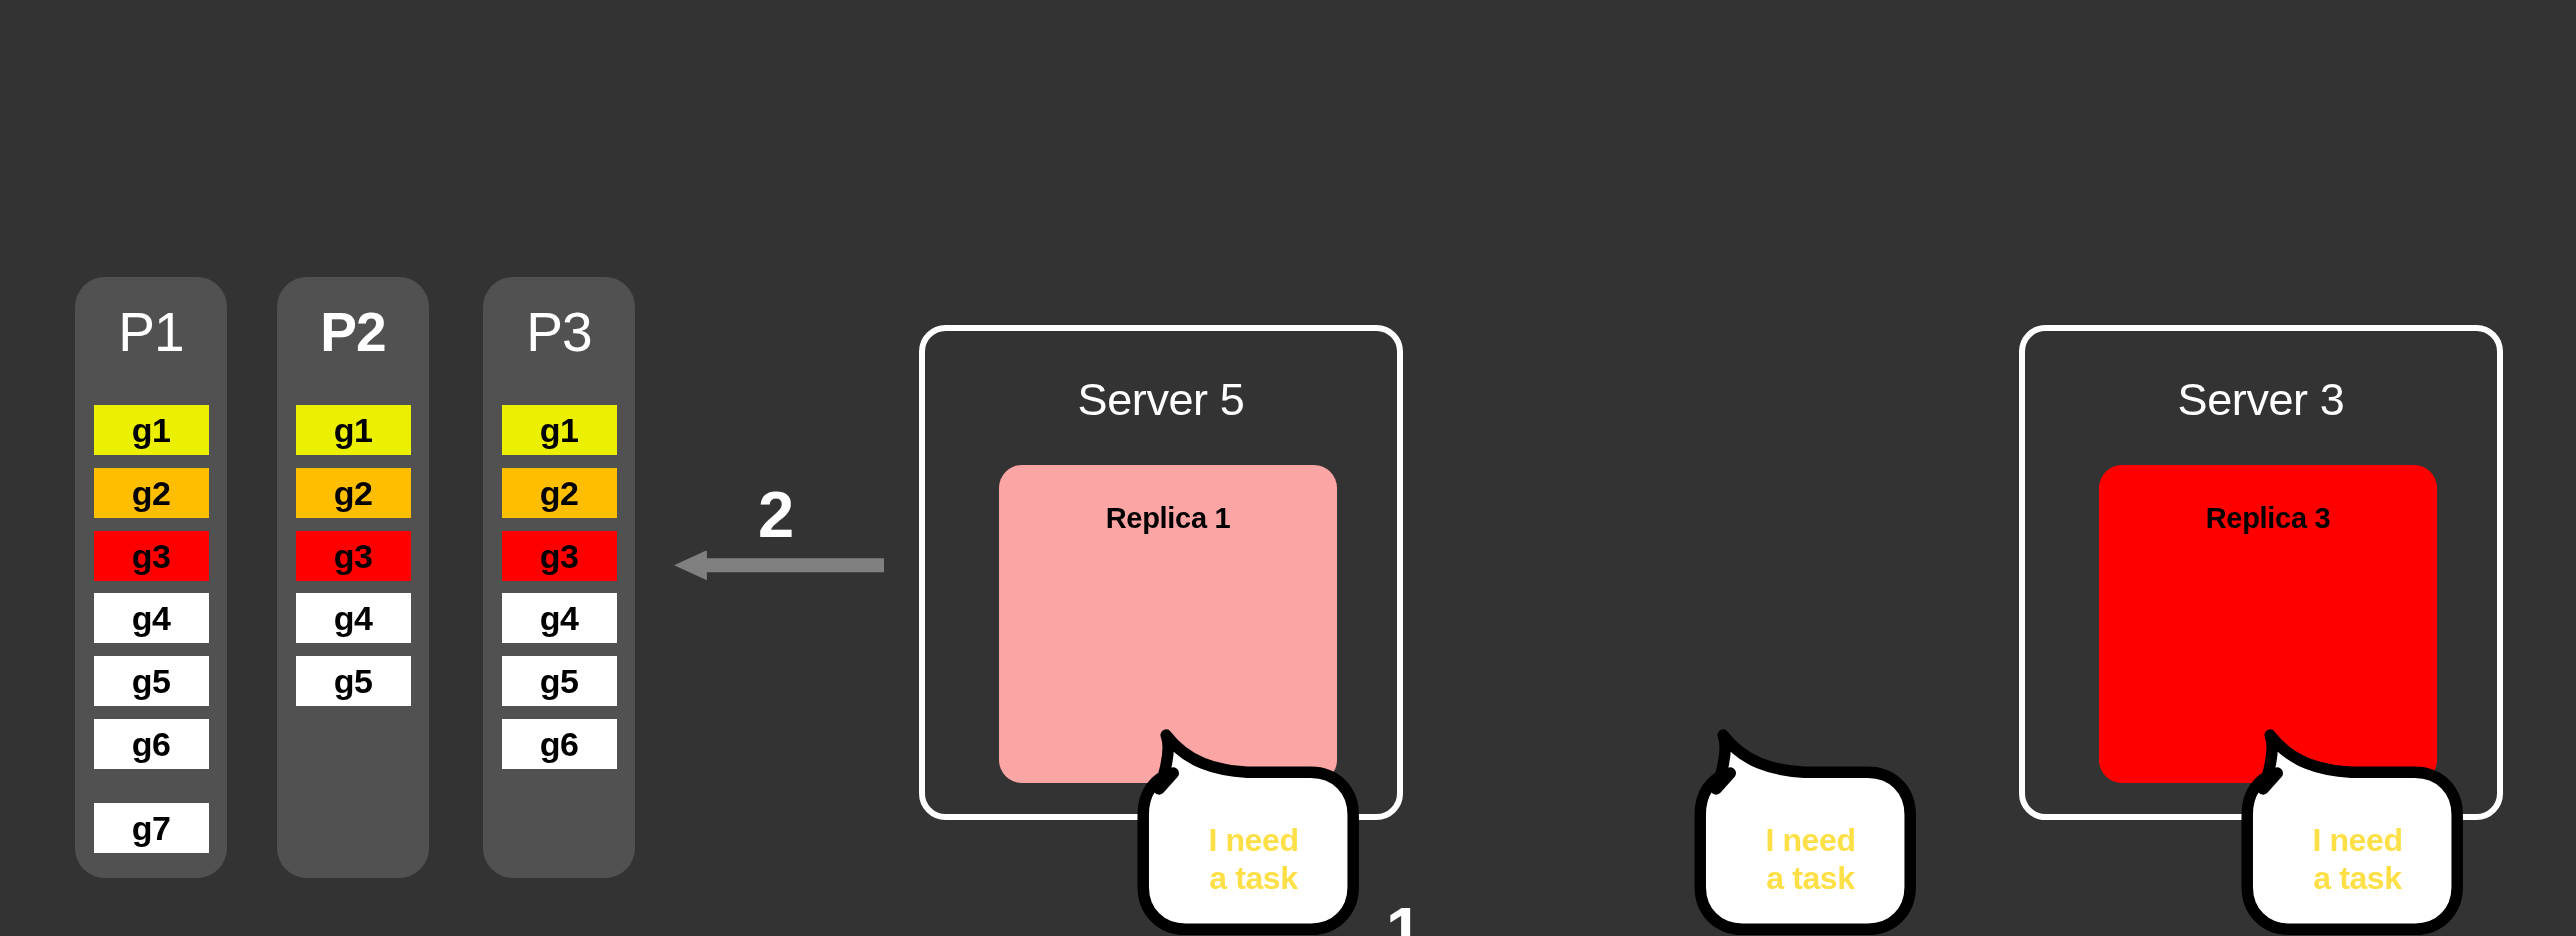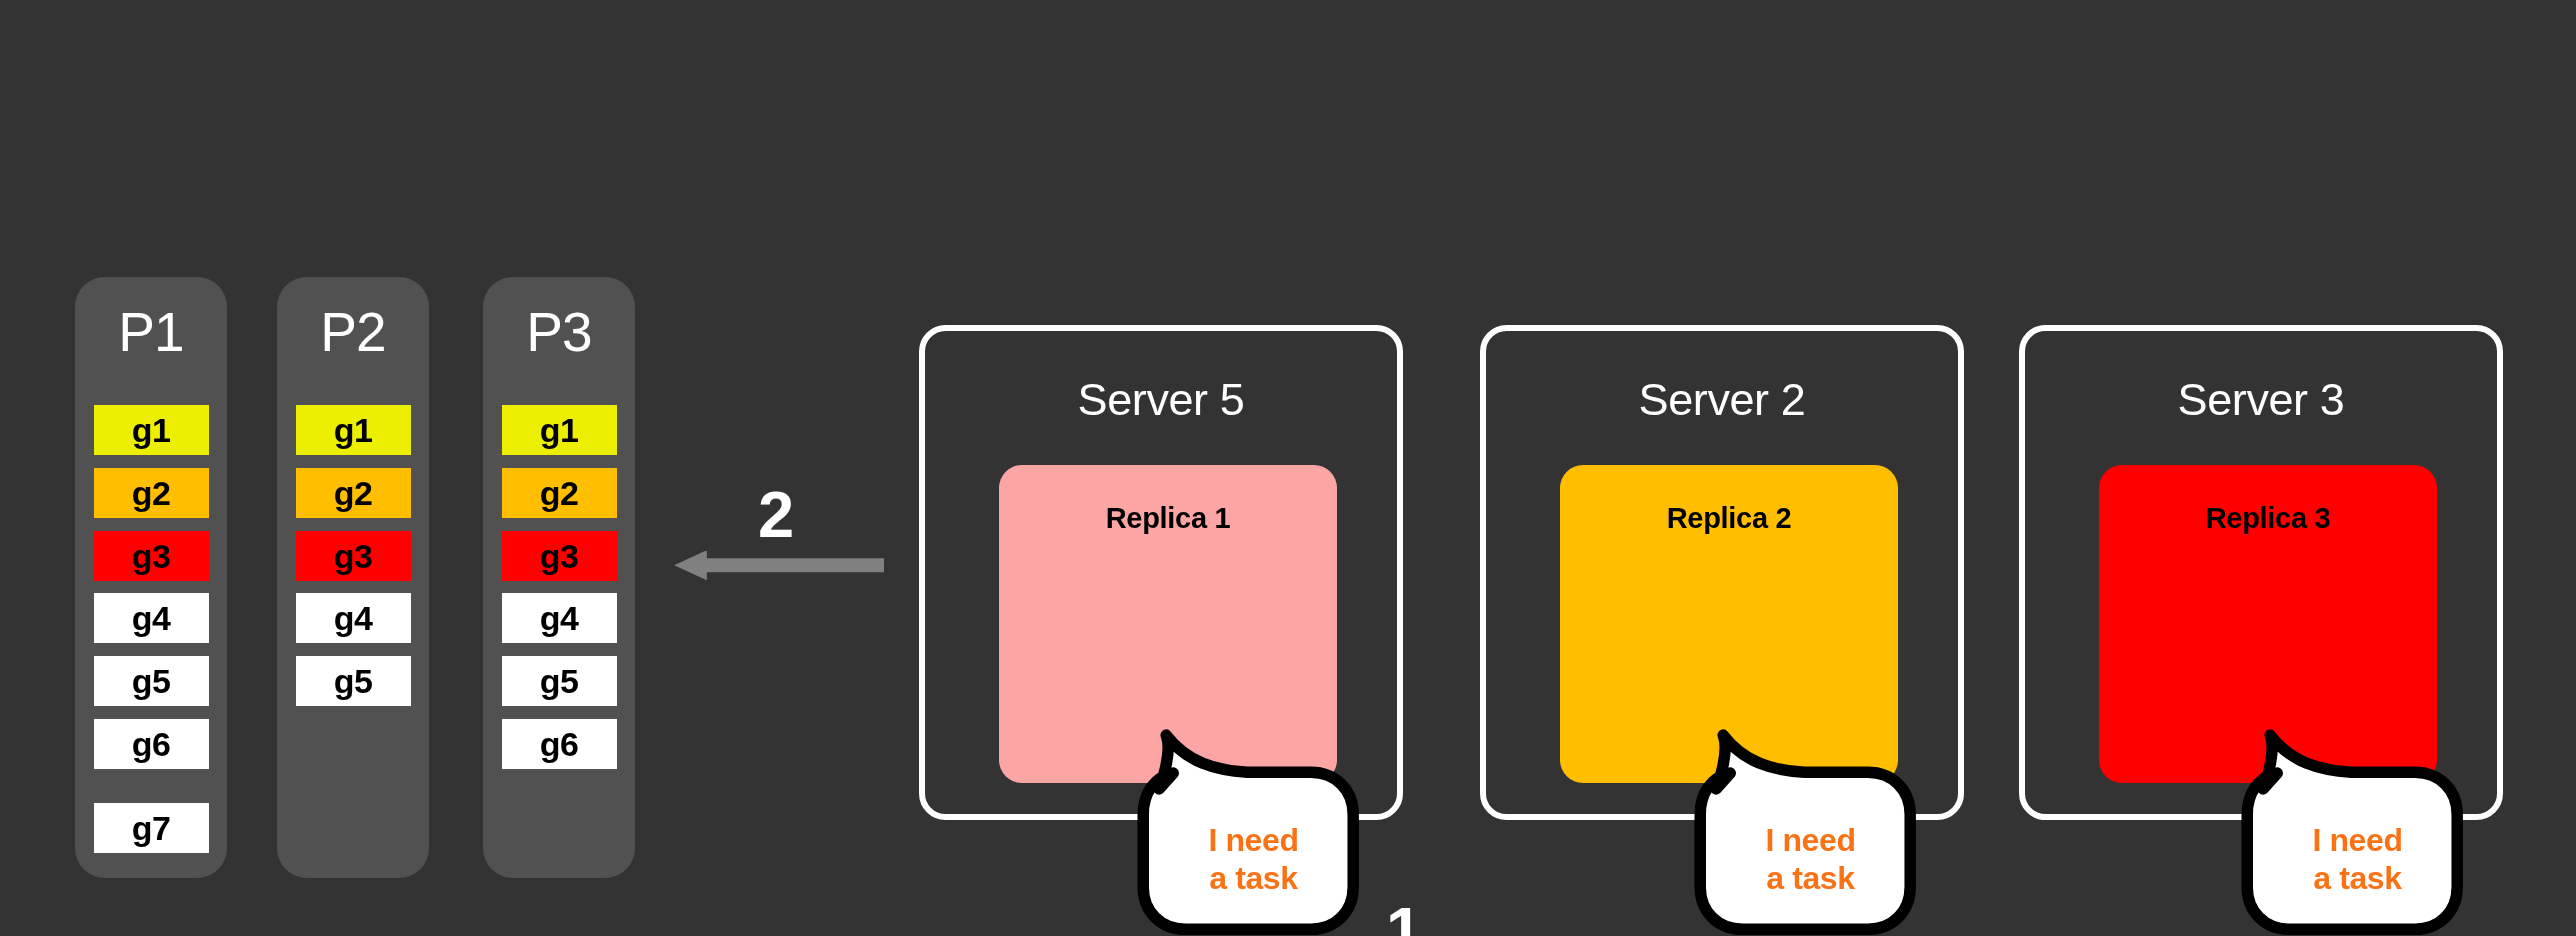--- a/index.html
+++ b/index.html
@@ -97,21 +97,21 @@
     letter-spacing: -0.3px;
   }
 
   
   .bubble-wrap { position: absolute; }
   .bubble-text {
     position: absolute;
     left: 0;
     width: 100%;
     text-align: center;
-    color: #f97316;
+    color: #fde047;
     font-size: 32px;
     font-weight: bold;
     line-height: 1.18;
     letter-spacing: -0.4px;
     white-space: pre-line;
   }
 
   .step-num {
     position: absolute;
     color: #ffffff;
@@ -130,21 +130,21 @@
   <div class="gitem" style="left: 18.6px; top: 128px; width: 115px; height: 50px; background: rgb(237, 239, 0);">g1</div>
       <div class="gitem" style="left: 18.6px; top: 191px; width: 115px; height: 50px; background: rgb(255, 191, 0);">g2</div>
       <div class="gitem" style="left: 18.6px; top: 254px; width: 115px; height: 50px; background: rgb(255, 0, 0);">g3</div>
       <div class="gitem" style="left: 18.6px; top: 316px; width: 115px; height: 50px; background: rgb(255, 255, 255);">g4</div>
       <div class="gitem" style="left: 18.6px; top: 379px; width: 115px; height: 50px; background: rgb(255, 255, 255);">g5</div>
       <div class="gitem" style="left: 18.6px; top: 442px; width: 115px; height: 50px; background: rgb(255, 255, 255);">g6</div>
       <div class="gitem" style="left: 18.6px; top: 526px; width: 115px; height: 50px; background: rgb(255, 255, 255);">g7</div>
     </div>
 
   <div class="partition" id="partition-1" style="left:277px; top:252px; width:152px; height:601px;">
-    <div class="partition-title" style="top:28px;">P2</div>
+    <div class="partition-title" style="top:28px;font-weight:bold;">P2</div>
   <div class="gitem" style="left: 18.6px; top: 128px; width: 115px; height: 50px; background: rgb(237, 239, 0);">g1</div>
       <div class="gitem" style="left: 18.6px; top: 191px; width: 115px; height: 50px; background: rgb(255, 191, 0);">g2</div>
       <div class="gitem" style="left: 18.6px; top: 254px; width: 115px; height: 50px; background: rgb(255, 0, 0);">g3</div>
       <div class="gitem" style="left: 18.6px; top: 316px; width: 115px; height: 50px; background: rgb(255, 255, 255);">g4</div>
       <div class="gitem" style="left: 18.6px; top: 379px; width: 115px; height: 50px; background: rgb(255, 255, 255);">g5</div>
     </div>
 
   <div class="partition" id="partition-2" style="left:483px; top:252px; width:152px; height:601px;">
     <div class="partition-title" style="top:28px;">P3</div>
   <div class="gitem" style="left: 18.6px; top: 128px; width: 115px; height: 50px; background: rgb(237, 239, 0);">g1</div>
@@ -171,26 +171,20 @@
   <div class="bubble-wrap" style="left:1134px; top:689px; width:239px; height:247px;">
     <svg width="239" height="247" viewBox="0 0 270 280">
       <path d="M28 85 C28 85 44 44 36 24 C60 55 92 64 128 66 L200 66 C228 66 248 86 248 114
                L248 196 C248 224 228 244 200 244 L58 244 C30 244 10 224 10 196
                L10 114 C10 90 22 72 44 67 Z" fill="#ffffff" stroke="#000000" stroke-width="13" stroke-linejoin="round"></path>
     </svg>
     <div class="bubble-text" style="top:108px;">I need
 a task</div>
   </div>
 
-  <div class="server" style="left:1480px; top:300px; width:484px; height:495px;">
-    <div class="server-title" style="top:46px;">Server 2</div>
-    <div class="replica" style="left:74px; top:134px; width:338px; height:318px; background:#FFBF00;">
-      <span class="replica-label">Replica 2</span>
-    </div>
-  </div>
   <div class="bubble-wrap" style="left:1691px; top:689px; width:239px; height:247px;">
     <svg width="239" height="247" viewBox="0 0 270 280">
       <path d="M28 85 C28 85 44 44 36 24 C60 55 92 64 128 66 L200 66 C228 66 248 86 248 114
                L248 196 C248 224 228 244 200 244 L58 244 C30 244 10 224 10 196
                L10 114 C10 90 22 72 44 67 Z" fill="#ffffff" stroke="#000000" stroke-width="13" stroke-linejoin="round"></path>
     </svg>
     <div class="bubble-text" style="top:108px;">I need
 a task</div>
   </div>
 

